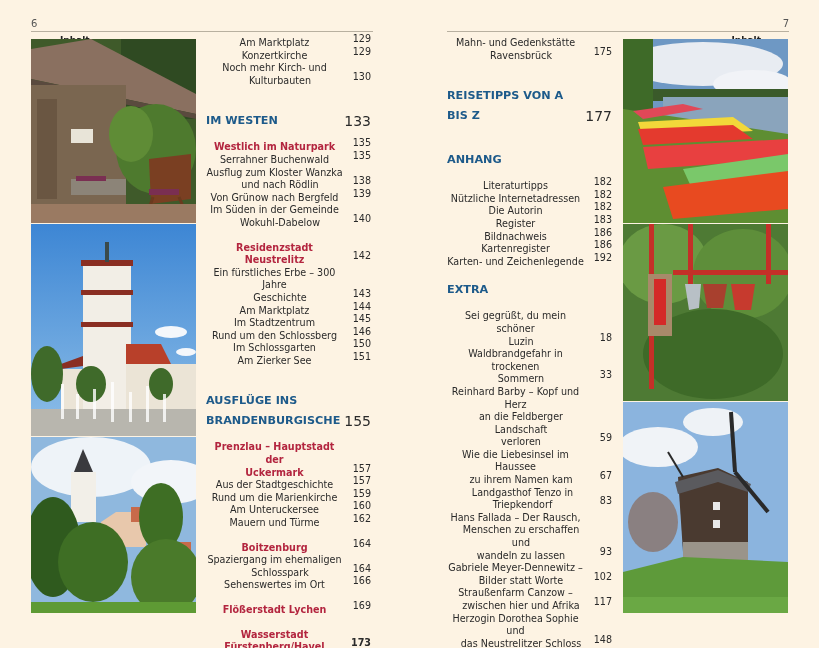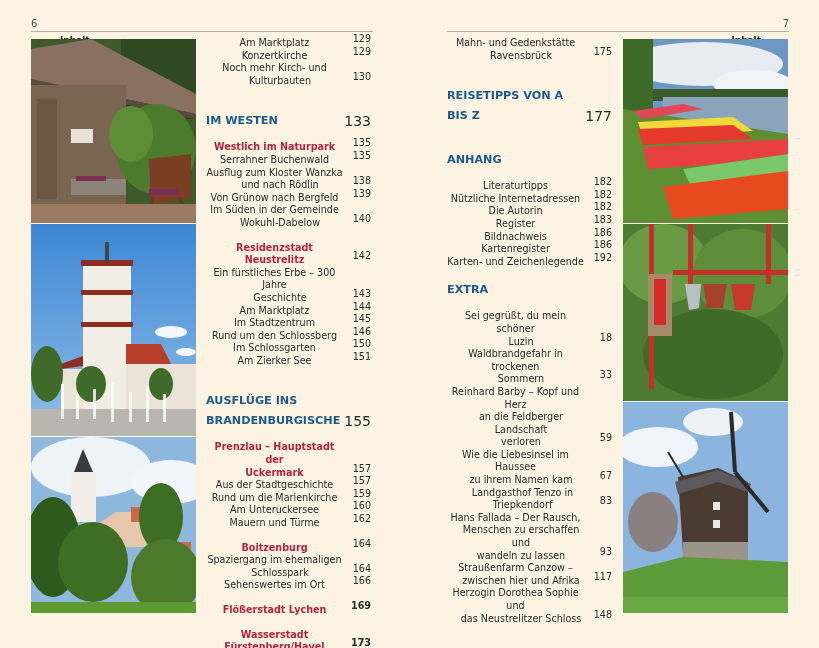--- a/index.html
+++ b/index.html
@@ -289,21 +289,21 @@
       <span class="pg">164</span>
     </div>
   <div class="entry">
       <span class="t">Sehenswertes im Ort</span>
       <span class="pg">166</span>
     </div>
 
   <div class="gap-s"></div>
   <div class="entry sub">
       <span class="t">Flößerstadt Lychen</span>
-      <span class="pg" style="color:#2a2a2a;font-weight:bold;">169</span>
+      <span class="pg" style="color:#2a2a2a;font-weight:normal;">169</span>
     </div>
 
   <div class="gap-s"></div>
   <div class="entry sub">
       <span class="t">Wasserstadt Fürstenberg/Havel</span>
       <span class="pg" style="color:#2a2a2a;font-weight:bold;">173</span>
     </div>
   <div class="entry">
       <span class="t">Sowjetische Garnisonsstadt</span>
       <span class="pg">174</span>
@@ -376,20 +376,24 @@
     </div>
   <div class="entry" style="padding-right:14px;">
       <span class="t">Landgasthof Tenzo in Triepkendorf</span>
       <span class="pg">83</span>
     </div>
   <div class="entry">
       <span class="t"><span>Hans Fallada – Der Rausch,</span><span class="cont">Menschen zu erschaffen und</span><span class="cont">wandeln zu lassen</span></span>
       <span class="pg">93</span>
     </div>
   <div class="entry">
+      <span class="t"><span>Gabriele Meyer-Dennewitz –</span><span class="cont">Bilder statt Worte</span></span>
+      <span class="pg">102</span>
+    </div>
+  <div class="entry">
       <span class="t"><span>Straußenfarm Canzow –</span><span class="cont">zwischen hier und Afrika</span></span>
       <span class="pg">117</span>
     </div>
   <div class="entry">
       <span class="t"><span>Herzogin Dorothea Sophie und</span><span class="cont">das Neustrelitzer Schloss</span></span>
       <span class="pg">148</span>
     </div>
 
 </div>
 

